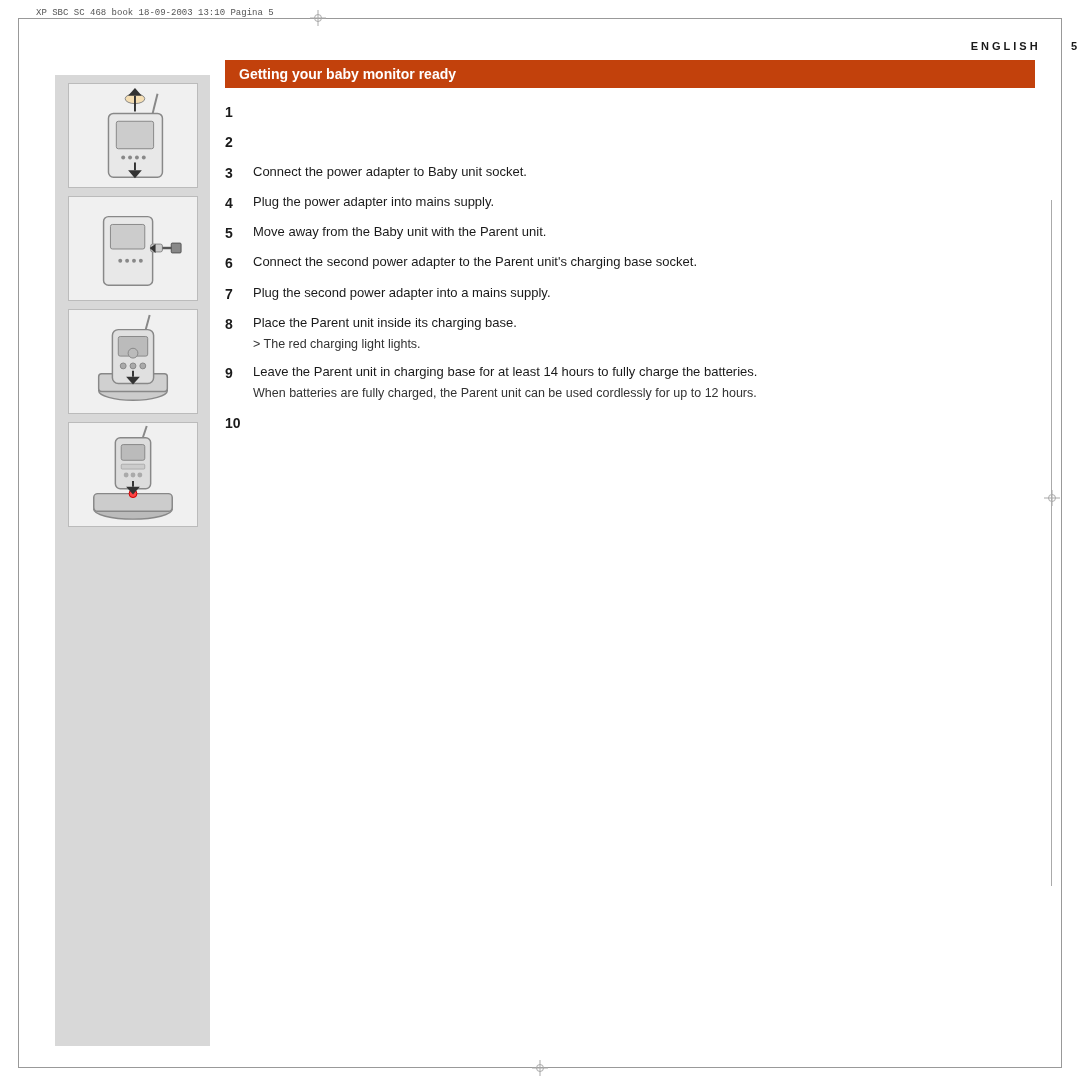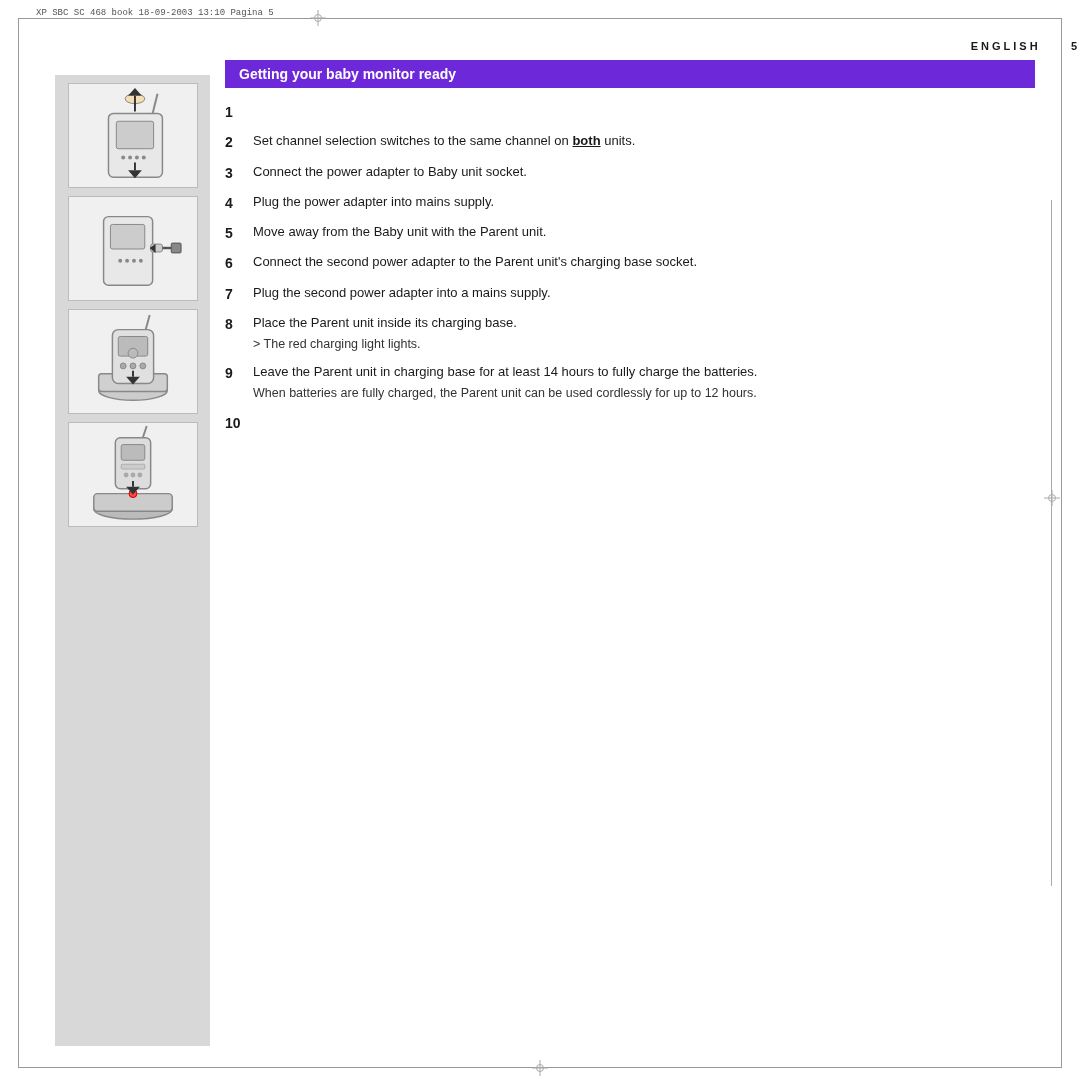--- a/index.html
+++ b/index.html
@@ -150,21 +150,21 @@
     
     .main-content {
       position: absolute;
       left: 170px;
       right: 0;
       top: 0;
     }
 
     
     .title-bar {
-      background: #6d28d9;
+      background: #c2410c;
       color: #ffffff;
       padding: 6px 14px;
       font-size: 14px;
       font-weight: bold;
       margin-bottom: 14px;
     }
 
     
     .step {
       display: flex;
@@ -340,21 +340,20 @@
     <div class="title-bar">
       <span>Getting your baby monitor ready</span>
     </div>
 
     <div id="steps-container">
         <div class="step">
           <span class="step-number">1</span>
         </div>
         <div class="step">
           <span class="step-number">2</span>
-          <div class="step-content"><span>Set channel selection switches to the same channel on </span><span class="bold-underline">both</span><span> units.</span></div>
         </div>
         <div class="step">
           <span class="step-number">3</span>
           <div class="step-content"><span>Connect the power adapter to Baby unit socket.</span></div>
         </div>
         <div class="step">
           <span class="step-number">4</span>
           <div class="step-content"><span>Plug the power adapter into mains supply.</span></div>
         </div>
         <div class="step">

